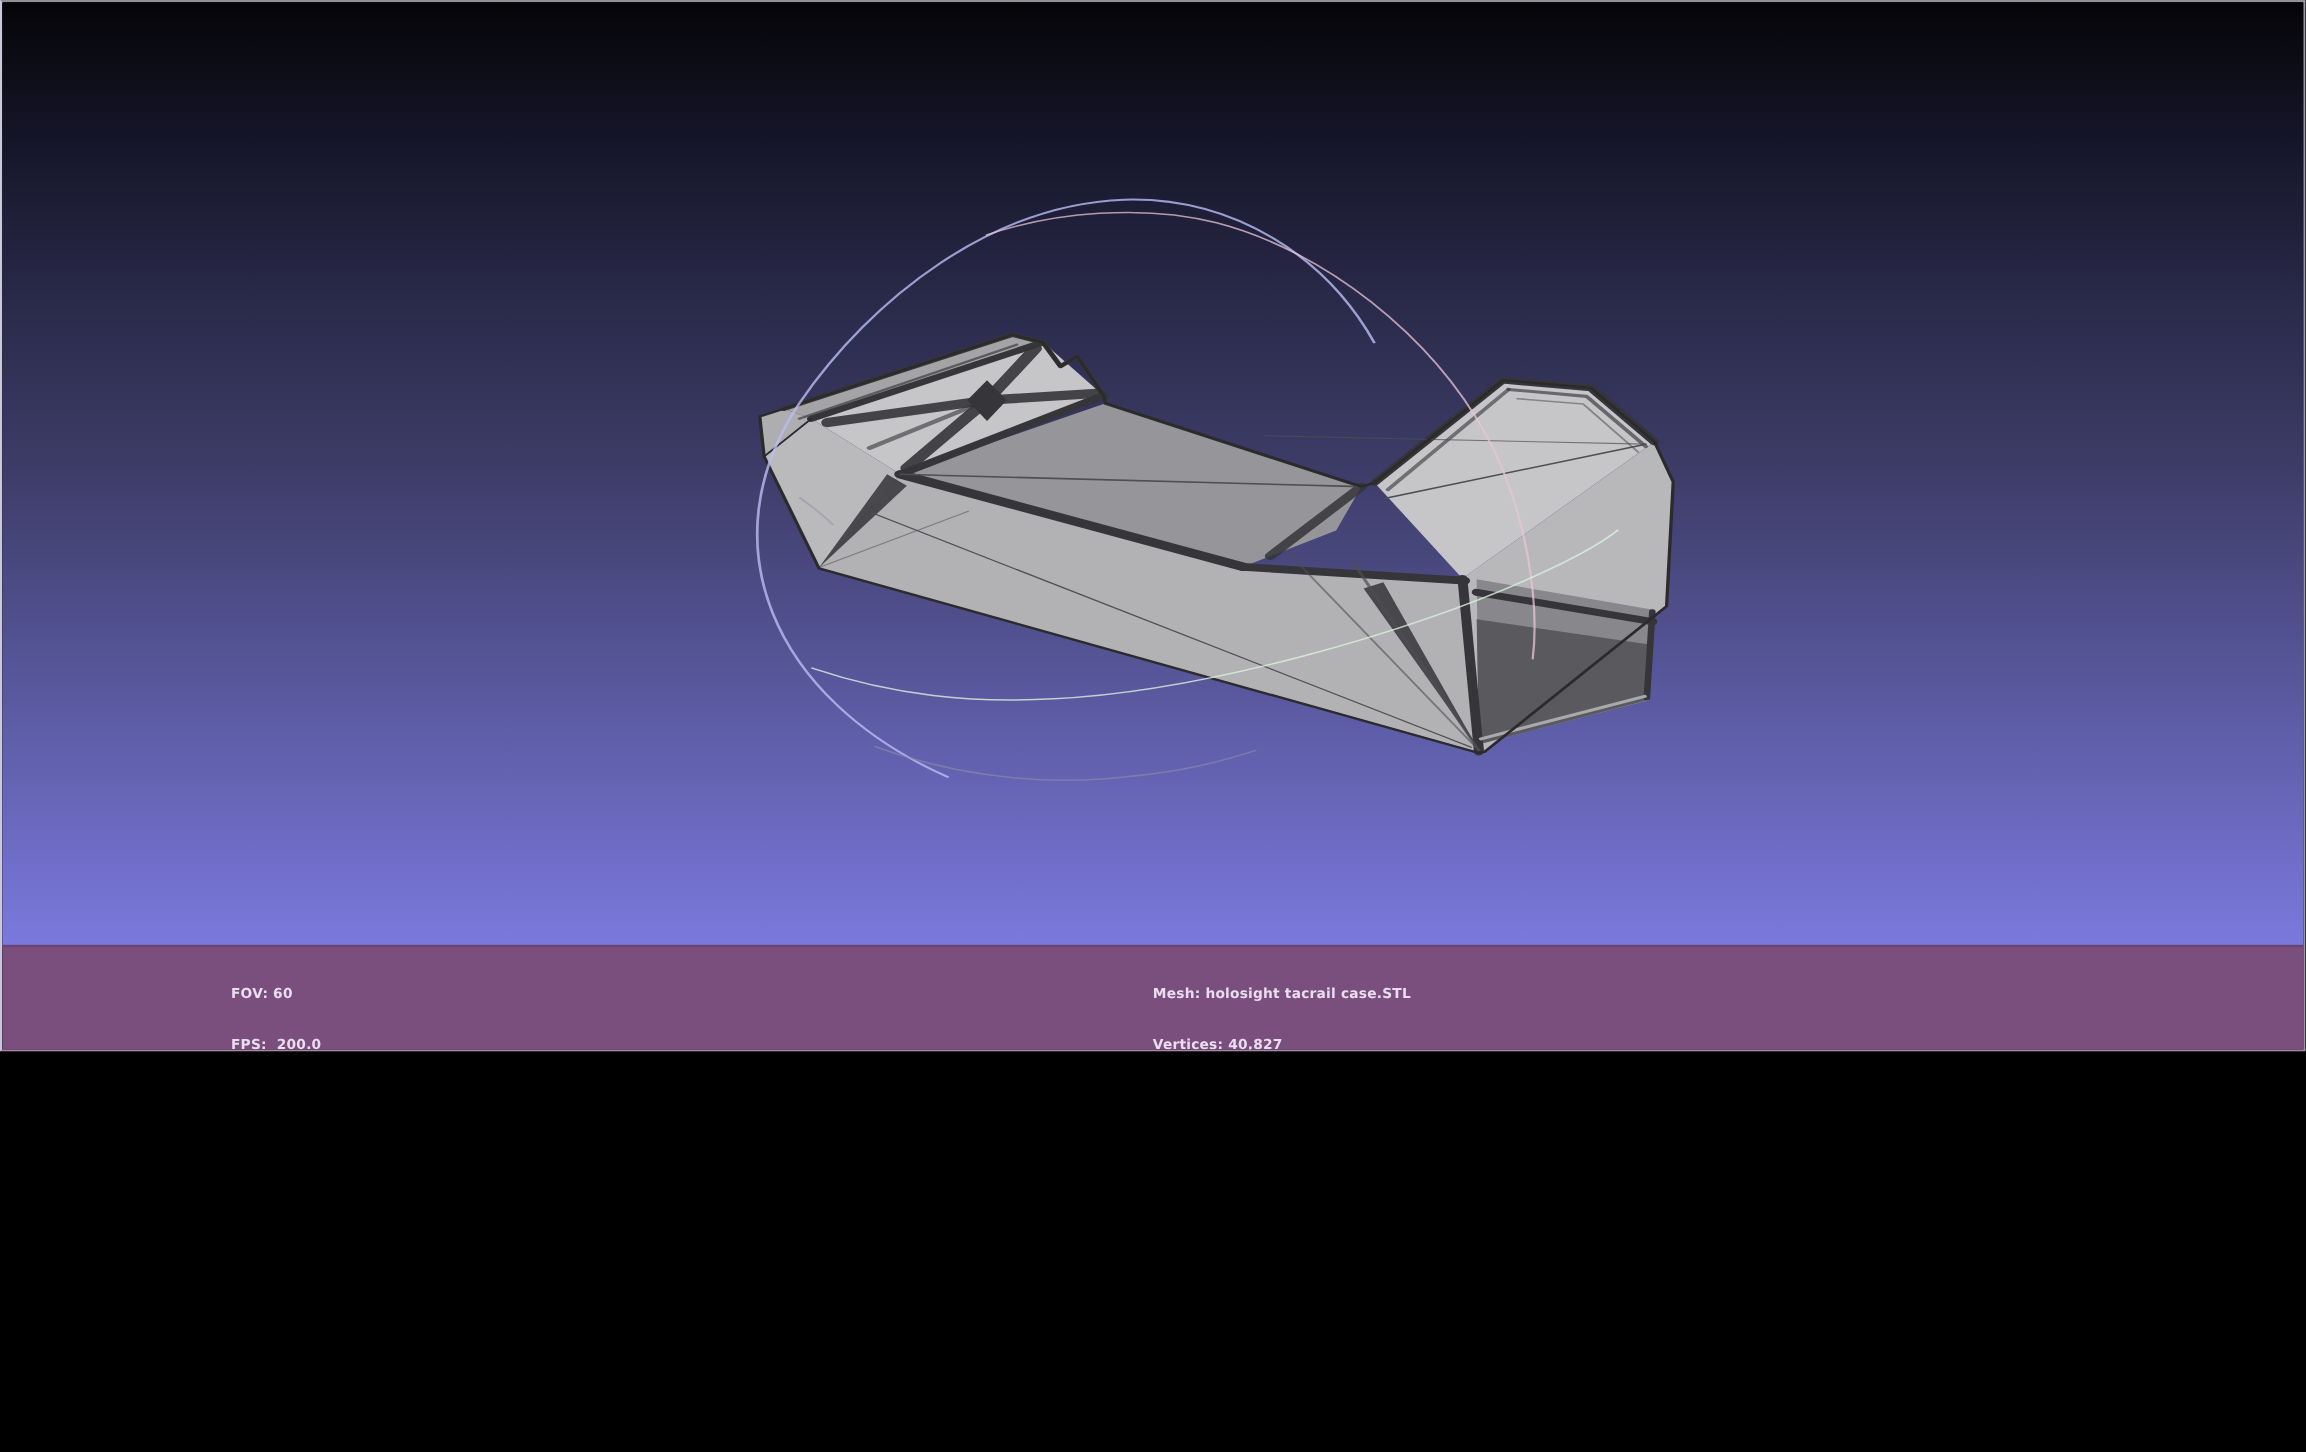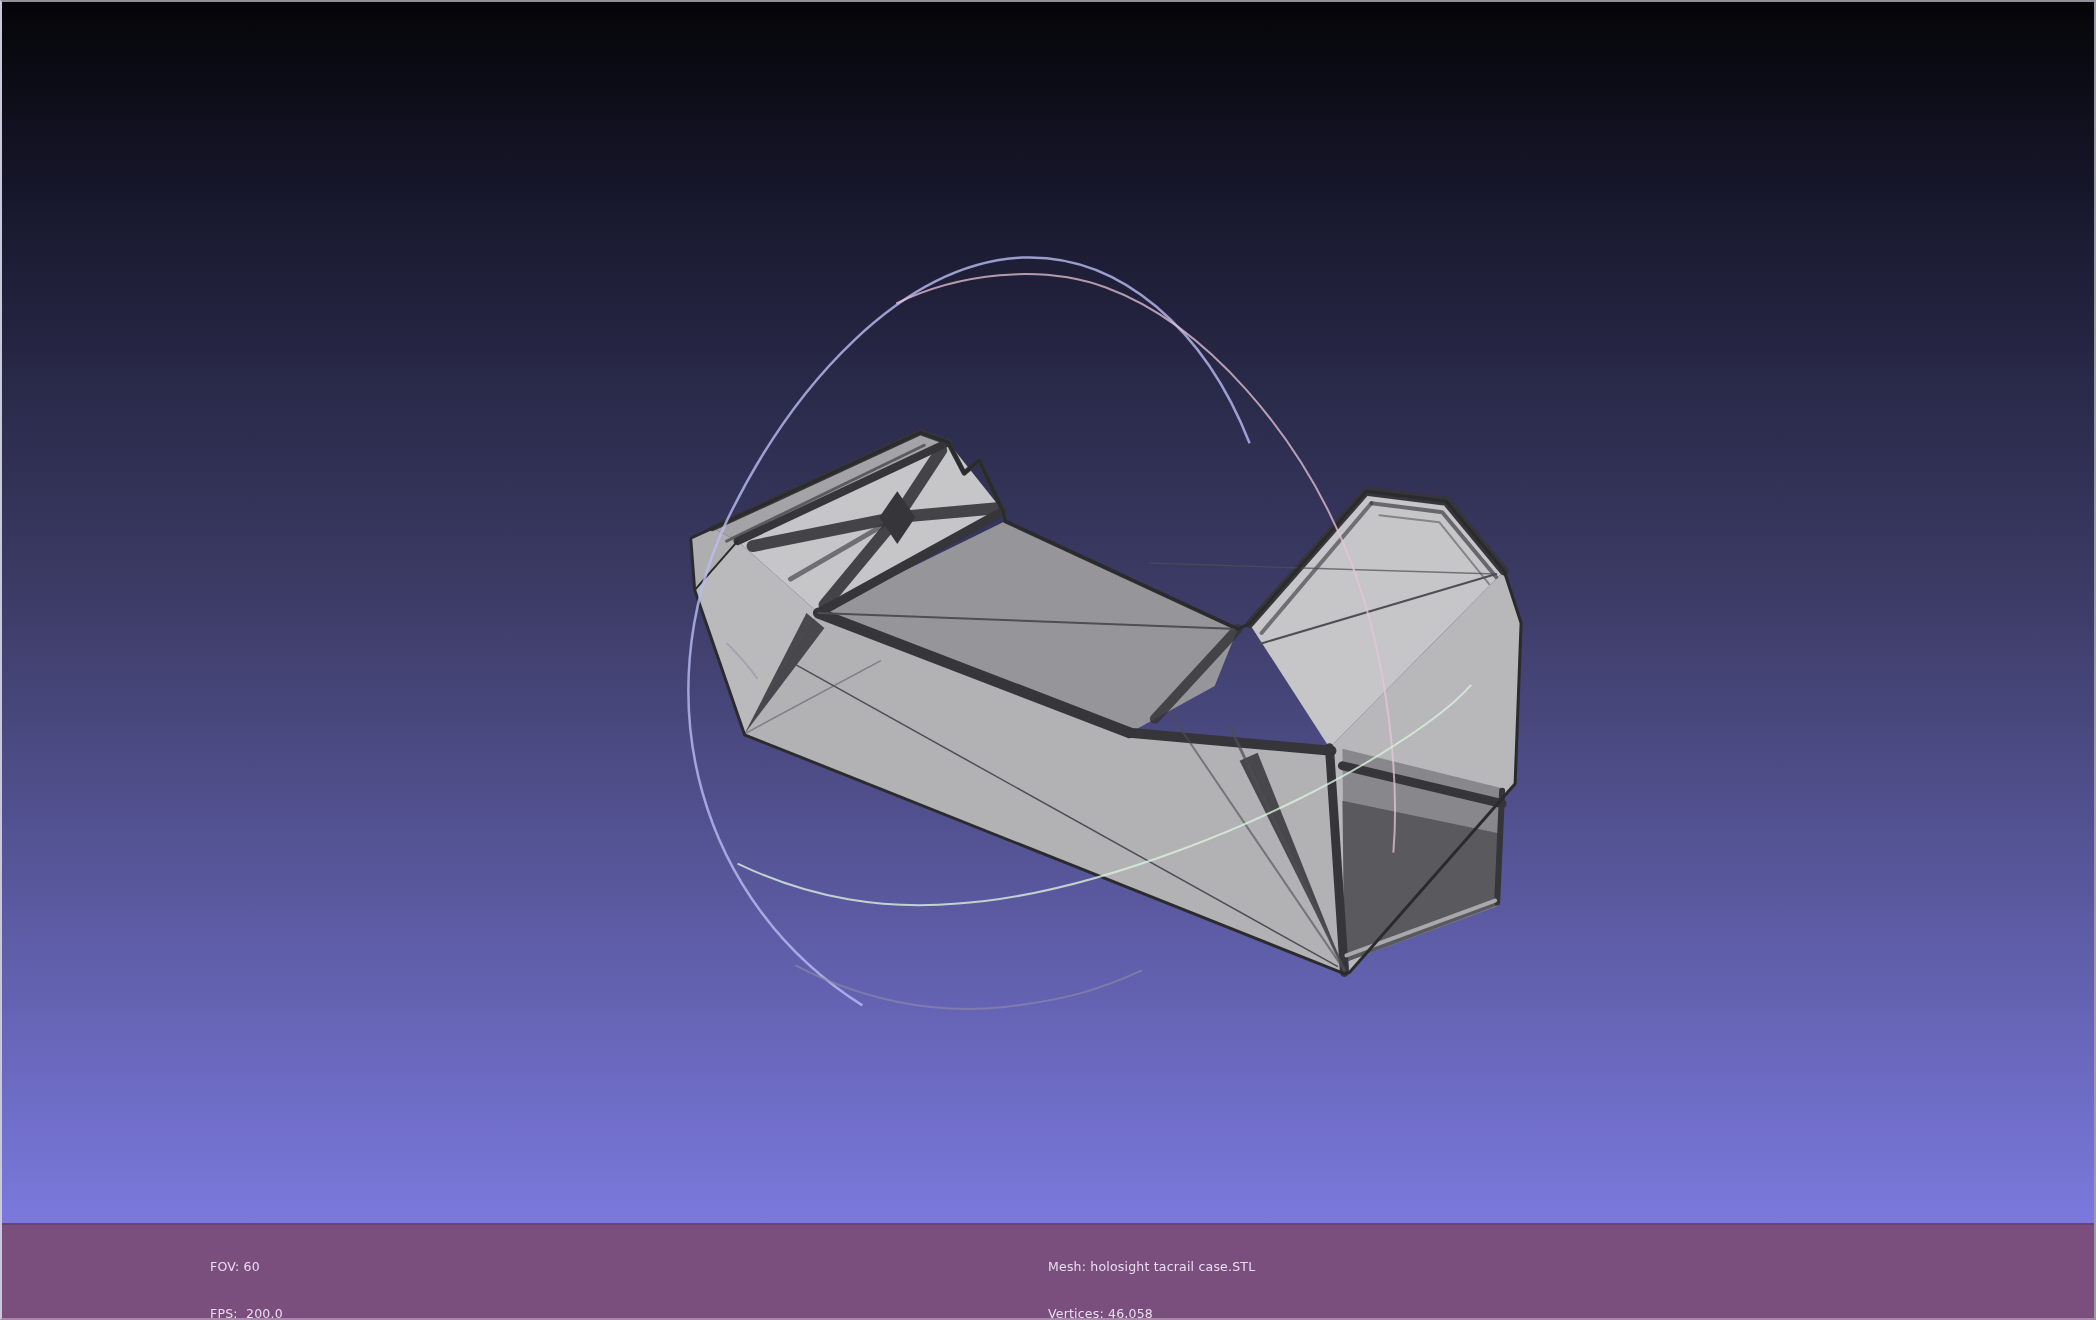--- a/index.html
+++ b/index.html
@@ -1,26 +1,27 @@
 <!DOCTYPE html>
 <html style="--bg-top: #050508; --bg-mid: #3e3d69; --bg-bottom: #7b79dd; --bar-bg: #7b4f7d; --bar-top-line: #6a4371; --hud-text: #e9def0; --face-light: #c6c6c8; --face-top: #a4a4a7; --face-deck: #96969a; --face-front: #b2b2b5; --face-side: #b8b8bb; --face-cap: #aeaeb1; --face-lower: #bababd; --face-innerwall: #87878c; --face-interior: #5a5a5e; --edge-dark: #35353a; --edge-sil: #2b2b2e; --edge-thin: #4e4e53; --tb-lavender: #b9bdf2; --tb-pink: #e8c4d6; --tb-green: #d9f1dd; --tb-gray: #8d8da6; --border-top: #90909a; --border-right: #9b9ba5; --border-bottom: #a886a9; --border-left: #c9c9db;"><head>
 <meta charset="utf-8">
 <style>
   html,body { margin:0; padding:0; background:#000; }
   .stage {
     position:relative;
-    width:2096px; height:1320px;
+    width:2096px; height:956px;
     box-sizing:border-box;
     border:2px solid;
     border-top-color:var(--border-top);
     border-right-color:var(--border-right);
     border-bottom-color:var(--border-bottom);
     border-left-color:var(--border-left);
     overflow:hidden;
     font-family:"DejaVu Sans", sans-serif;
+    font-weight:bold;
   }
   .gl-area {
     position:absolute; left:0; right:0; top:0; bottom:93px;
     background:linear-gradient(to bottom,
       var(--bg-top) 0%, #17172c 16%, #2b2b4c 33%, var(--bg-mid) 50%,
       #51508e 66%, #6463b3 82%, var(--bg-bottom) 100%);
   }
   .gl-area svg { position:absolute; left:0; top:0; width:100%; height:100%; }
   .status-bar {
     position:absolute; left:0; right:0; bottom:0; height:93px;
@@ -142,19 +143,19 @@
   </div>
 
   <div class="status-bar">
     <div class="hud hud-left">
       <div>FOV: 60</div>
       <div>FPS:  200.0</div>
       
     </div>
     <div class="hud hud-center">
       <div>Mesh: holosight tacrail case.STL</div>
-      <div>Vertices: 46,058</div>
+      <div>Vertices: 40,827</div>
       
       
     </div>
   </div>
 
 </div>
 
 </body></html>

